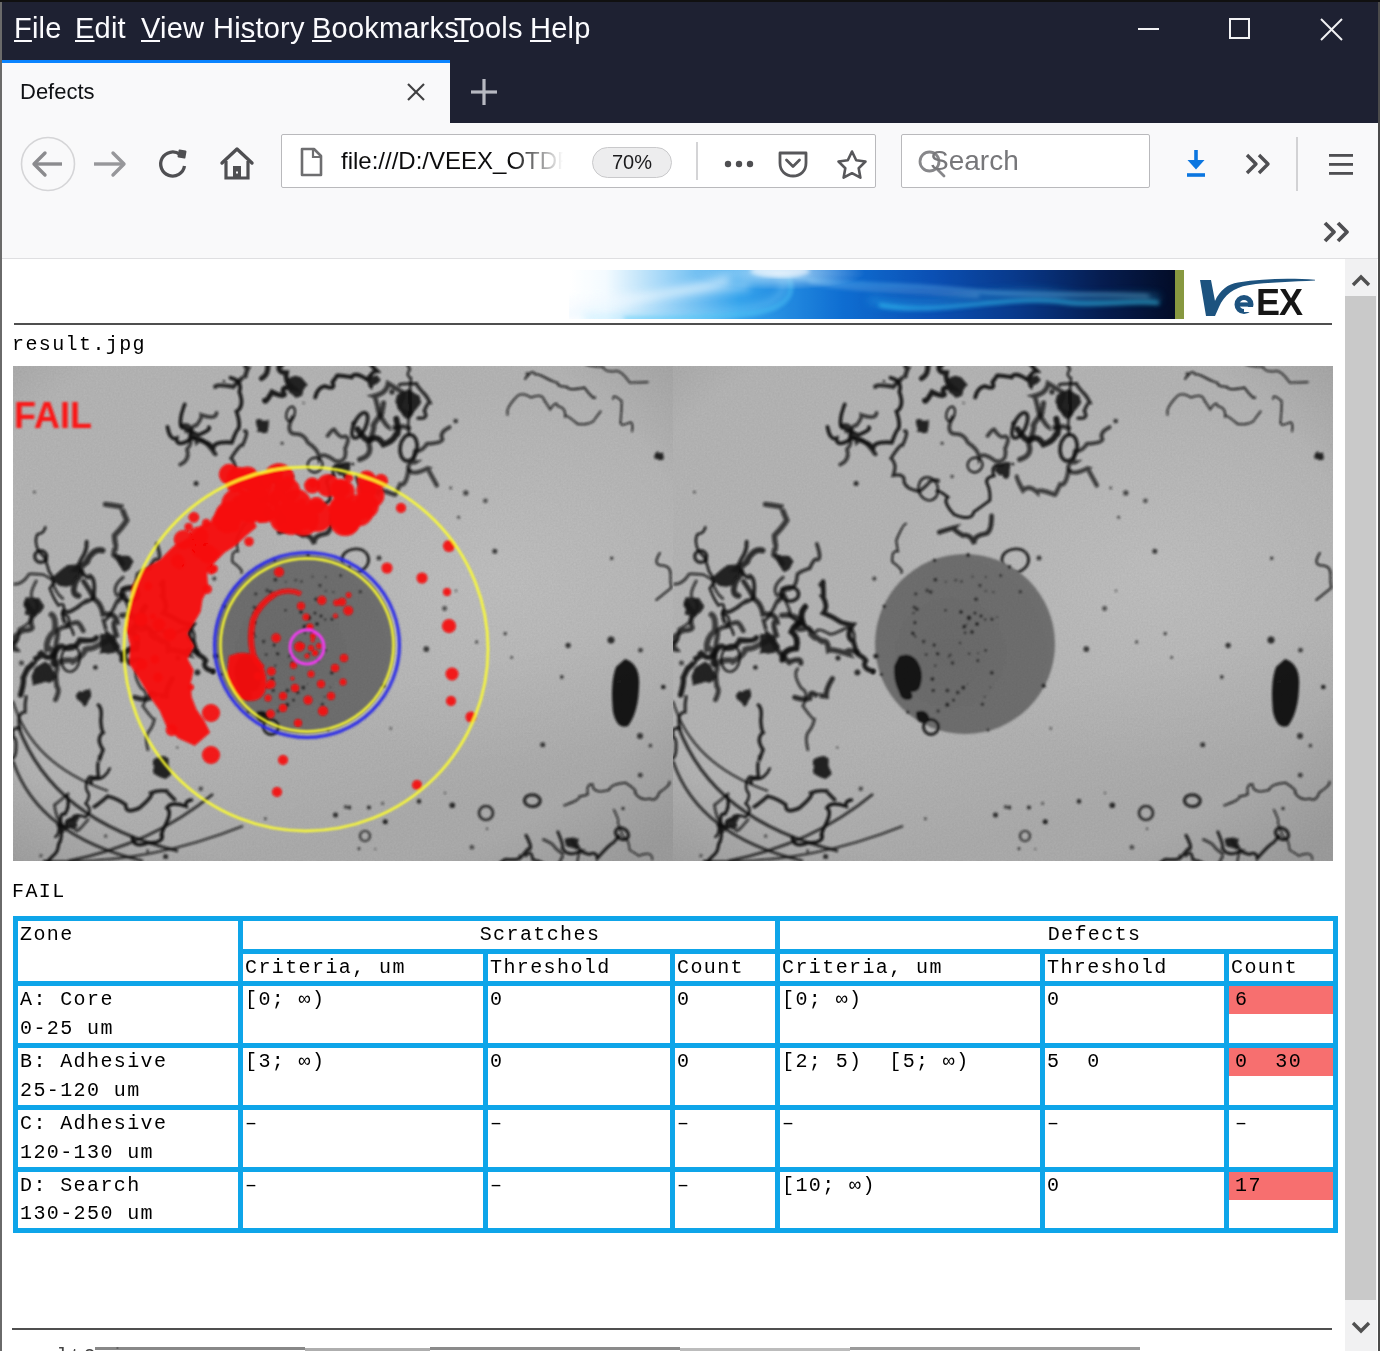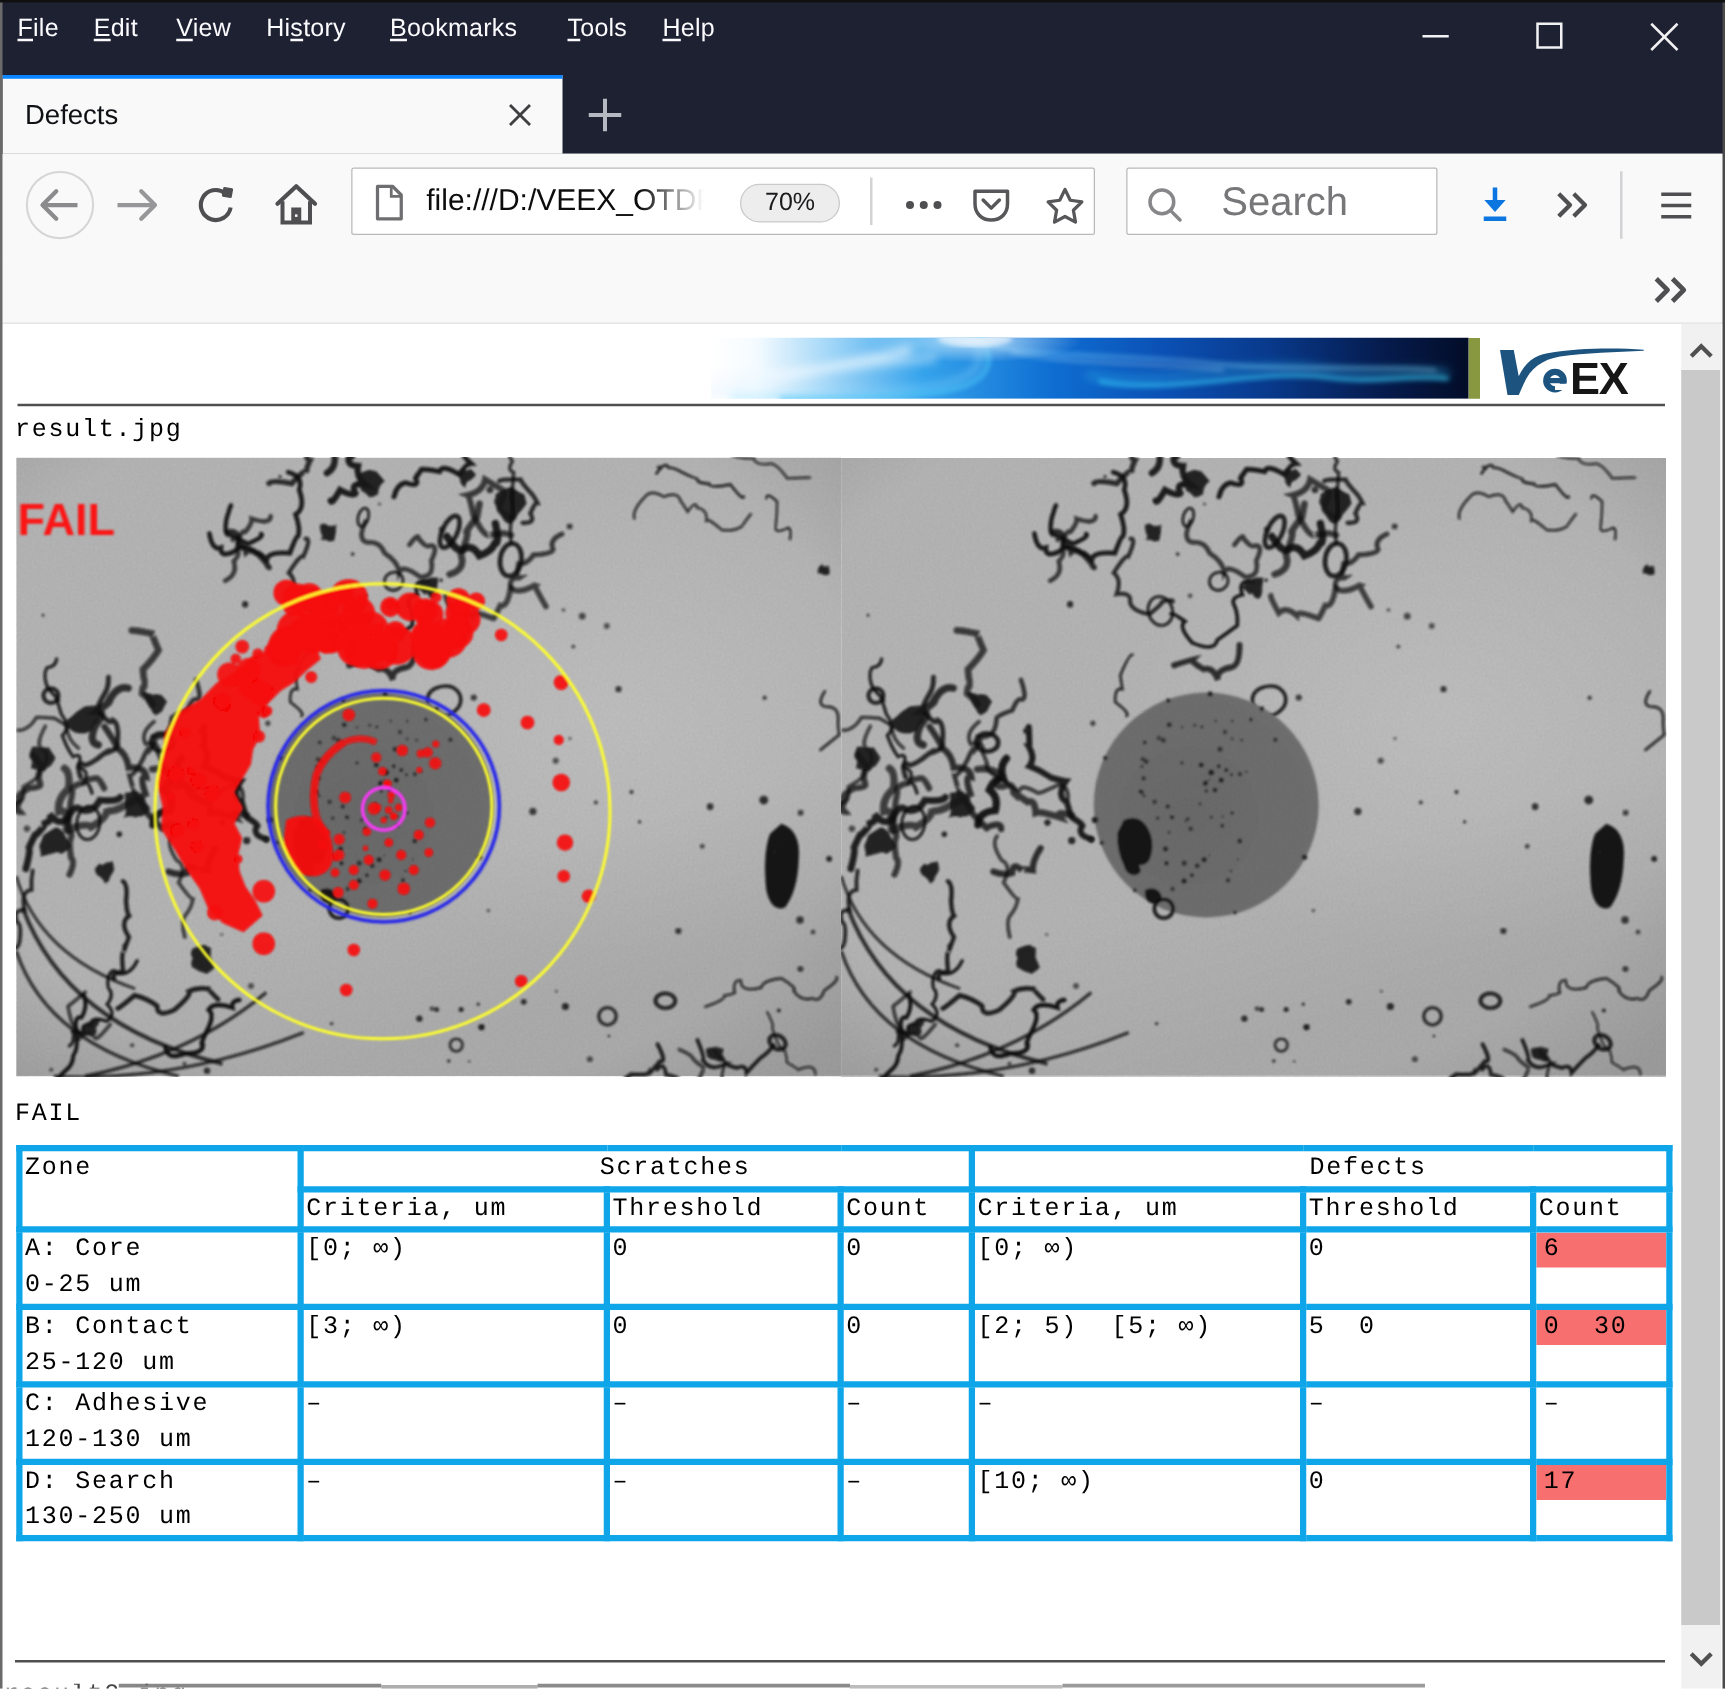--- a/index.html
+++ b/index.html
@@ -5,21 +5,21 @@
 font-family:"Liberation Sans",sans-serif}
 .a{position:absolute}
 .mono{font-family:"Liberation Mono",monospace;letter-spacing:1.4px;font-size:20px;color:#000}
 table.rep{border-collapse:collapse;table-layout:fixed;font-family:"Liberation Mono",monospace;
 font-size:20px;letter-spacing:1.4px;color:#000}
 table.rep td{border:5px solid #0ea5e9;padding:0;vertical-align:top;overflow:hidden}
 table.rep .l{height:28px;line-height:28px;padding-left:2px;white-space:pre}
 table.rep .l2{height:29px;line-height:29px;padding-left:2px;white-space:pre}
 table.rep .lh{height:27px;line-height:27px;padding-left:2px;white-space:pre}
 table.rep .red{background:#f76f6f}
-.menu{color:#fbfbfe;font-size:20px;letter-spacing:0.2px}
+.menu{color:#fbfbfe;font-size:29px;letter-spacing:0.2px}
 .menu u{text-decoration:underline;text-underline-offset:2px}
 </style></head>
 <body>
 <div class="a" style="left:0;top:0;width:1380px;height:60px;background:#1e2132"></div>
 <div class="a menu" style="left:14px;top:12px"><u>F</u>ile</div>
 <div class="a menu" style="left:75px;top:12px"><u>E</u>dit</div>
 <div class="a menu" style="left:141px;top:12px"><u>V</u>iew</div>
 <div class="a menu" style="left:213px;top:12px">Hi<u>s</u>tory</div>
 <div class="a menu" style="left:312px;top:12px"><u>B</u>ookmarks</div>
 <div class="a menu" style="left:454px;top:12px"><u>T</u>ools</div>
@@ -80,21 +80,21 @@
 <polyline points="9.5,10 16,16.5 22.5,10" fill="none" stroke="#57575a" stroke-width="2.8" stroke-linecap="round" stroke-linejoin="round"></polyline>
 </svg>
 <svg class="a" style="left:836px;top:149px" width="32" height="31" viewBox="0 0 32 31">
 <path d="M16,2.5 L20.2,11.2 L29.5,12.5 L22.7,19.2 L24.4,28.7 L16,24.2 L7.6,28.7 L9.3,19.2 L2.5,12.5 L11.8,11.2 Z" fill="none" stroke="#57575a" stroke-width="2.6" stroke-linejoin="round"></path>
 </svg>
 <div class="a" style="left:901px;top:134px;width:249px;height:54px;background:#fff;border:1.5px solid #b9b9bc;border-radius:2px;box-sizing:border-box"></div>
 <svg class="a" style="left:917px;top:149px" width="30" height="30" viewBox="0 0 30 30">
 <circle cx="12.5" cy="12.5" r="9.5" fill="none" stroke="#87878a" stroke-width="2.8"></circle>
 <line x1="19.5" y1="19.5" x2="27" y2="27" stroke="#87878a" stroke-width="2.8" stroke-linecap="round"></line>
 </svg>
-<div class="a" style="left:977px;top:134px;height:54px;line-height:54px;font-size:32px;color:#77777a">Search</div>
+<div class="a" style="left:930px;top:134px;height:54px;line-height:54px;font-size:28px;color:#77777a">Search</div>
 <svg class="a" style="left:1180px;top:147px" width="32" height="34" viewBox="0 0 32 34">
 <line x1="16" y1="3" x2="16" y2="17" stroke="#0b76e0" stroke-width="3.6"></line>
 <path d="M7.5,13 L16,22.5 L24.5,13 Z" fill="#0b76e0"></path>
 <line x1="7" y1="28" x2="25" y2="28" stroke="#0b76e0" stroke-width="3.6"></line>
 </svg>
 <svg class="a" style="left:1244px;top:153px" width="30" height="22" viewBox="0 0 30 22">
 <polyline points="3,2 12,11 3,20" fill="none" stroke="#4f4f52" stroke-width="3.4" stroke-linejoin="round"></polyline>
 <polyline points="15,2 24,11 15,20" fill="none" stroke="#4f4f52" stroke-width="3.4" stroke-linejoin="round"></polyline>
 </svg>
 <div class="a" style="left:1296px;top:137px;width:1.5px;height:54px;background:#d2d2d4"></div>
@@ -924,21 +924,21 @@
         </td>
         <td>
           <div class="l">0</div>
         </td>
         <td>
           <div class="l red" style="padding-left:6px">6</div>
         </td>
       </tr>
       <tr style="height:59px">
         <td>
-          <div class="l">B: Contact</div>
+          <div class="l">B: Adhesive</div>
           <div class="l2">25-120 um</div>
         </td>
         <td>
           <div class="l">[3; ∞)</div>
         </td>
         <td>
           <div class="l">0</div>
         </td>
         <td>
           <div class="l">0</div>

